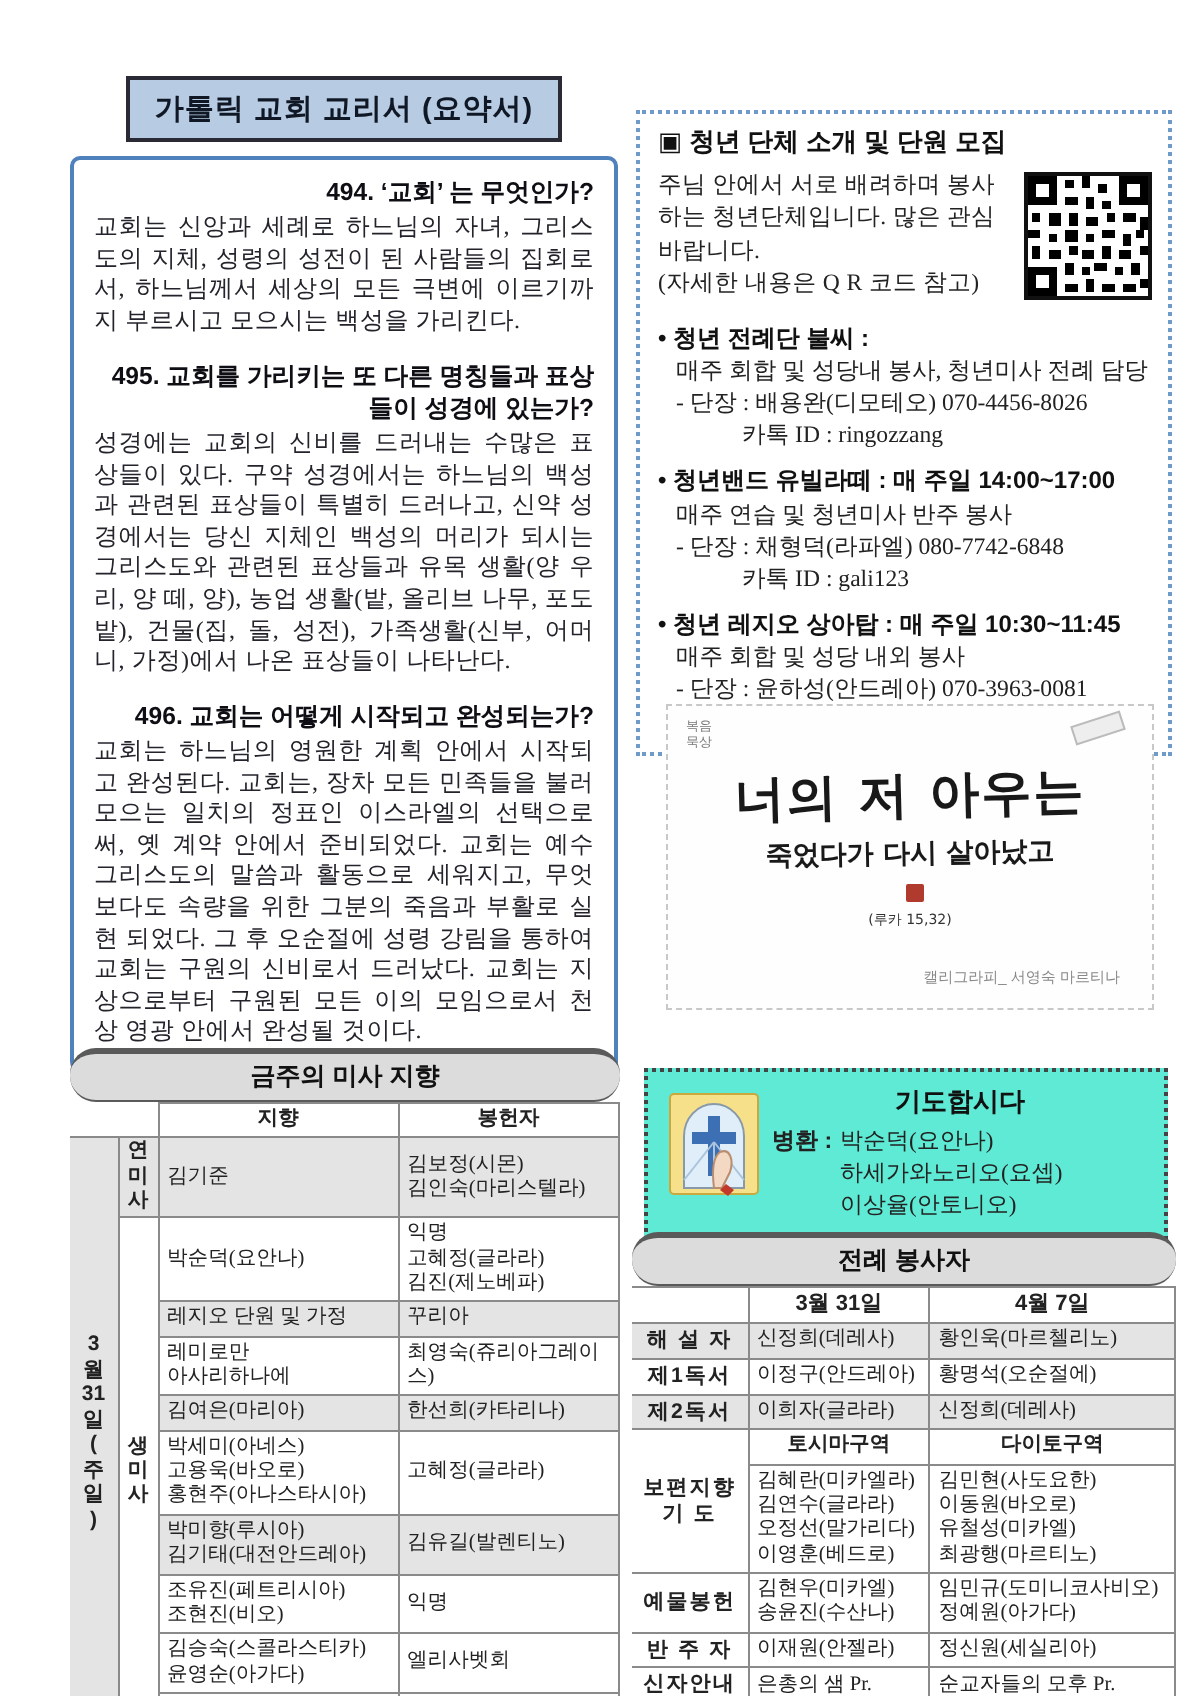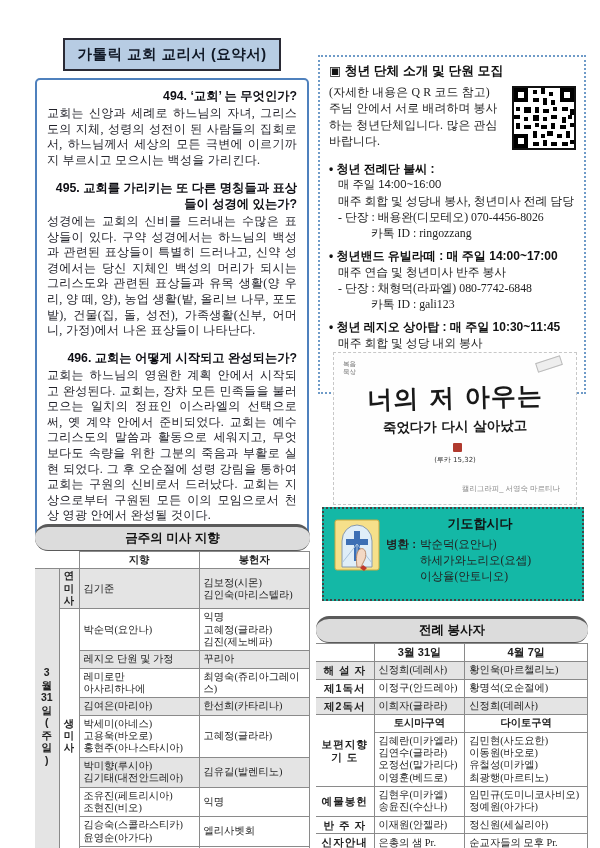--- a/index.html
+++ b/index.html
@@ -107,22 +107,22 @@
   
   .mass { position:absolute; left:35px; top:524px; width:275px; }
   .mass table { border-bottom:2px solid #333; }
   .mass .vcell { width:20px; text-align:center; padding:1px; }
   .mass td.datecol { border-left:none; width:24px; font-weight:bold;
     font-family:"Liberation Sans",sans-serif; font-size:10.5px; }
   .mass .noborder { border-left:none; border-top:none; background:#fff; }
 
   
   .pray {
-    position:absolute; left:322px; top:507px; width:262px; height:94px;
-    border:2px dotted #444; padding:6px 8px; background:#14b8a6;
+    position:absolute; left:322px; top:534px; width:262px; height:94px;
+    border:2px dotted #444; padding:6px 8px; background:#5eead4;
   }
   .pray-flex { display:flex; }
   .pray-icon { width:46px; height:52px; flex:0 0 46px; margin:4px 6px 0 2px; }
   .pray-title {
     text-align:center; font-family:"Liberation Sans","DejaVu Sans",sans-serif;
     font-weight:bold; font-size:13px; color:#111; margin-bottom:3px;
   }
   .pray-line { font-size:11.5px; line-height:1.4; display:flex; }
   .pray-label { font-family:"Liberation Sans",sans-serif; font-weight:bold; margin-right:4px; white-space:nowrap; }
 
@@ -199,27 +199,26 @@
         <rect x="16" y="21" width="3" height="2"></rect>
       <rect x="21" y="22" width="2" height="2"></rect>
         <rect x="25" y="21" width="2" height="3"></rect>
       <rect x="9" y="26" width="3" height="2"></rect>
         <rect x="14" y="25" width="2" height="3"></rect>
         <rect x="18" y="26" width="3" height="2"></rect>
         <rect x="23" y="26" width="3" height="2"></rect>
         <rect x="27" y="25" width="2" height="2"></rect>
     </g>
   </svg>
+  <div class="youth-intro">주님 안에서 서로 배려하며 봉사하는 청년단체입니다. 많은 관심 바랍니다.</div>
   <div class="youth-intro">(자세한 내용은 Q R 코드 참고)</div>
-  <div class="youth-intro">주님 안에서 서로 배려하며 봉사하는 청년단체입니다. 많은 관심 바랍니다.</div>
   <div style="clear:both"></div>
 
   <div class="yitem">
     <div class="yname">• 청년 전례단 불씨 :</div>
-    <div class="ysub sans" style="font-size:11.3px">매 주일 14:00~16:00</div>
     <div class="ysub">매주 회합 및 성당내 봉사, 청년미사 전례 담당</div>
     <div class="ysub">- 단장 : 배용완(디모테오) 070-4456-8026</div>
     <div class="ykakao">카톡 ID : ringozzang</div>
   </div>
   <div class="yitem">
     <div class="yname">• 청년밴드 유빌라떼 : 매 주일 14:00~17:00</div>
     <div class="ysub">매주 연습 및 청년미사 반주 봉사</div>
     <div class="ysub">- 단장 : 채형덕(라파엘) 080-7742-6848</div>
     <div class="ykakao">카톡 ID : gali123</div>
   </div>

